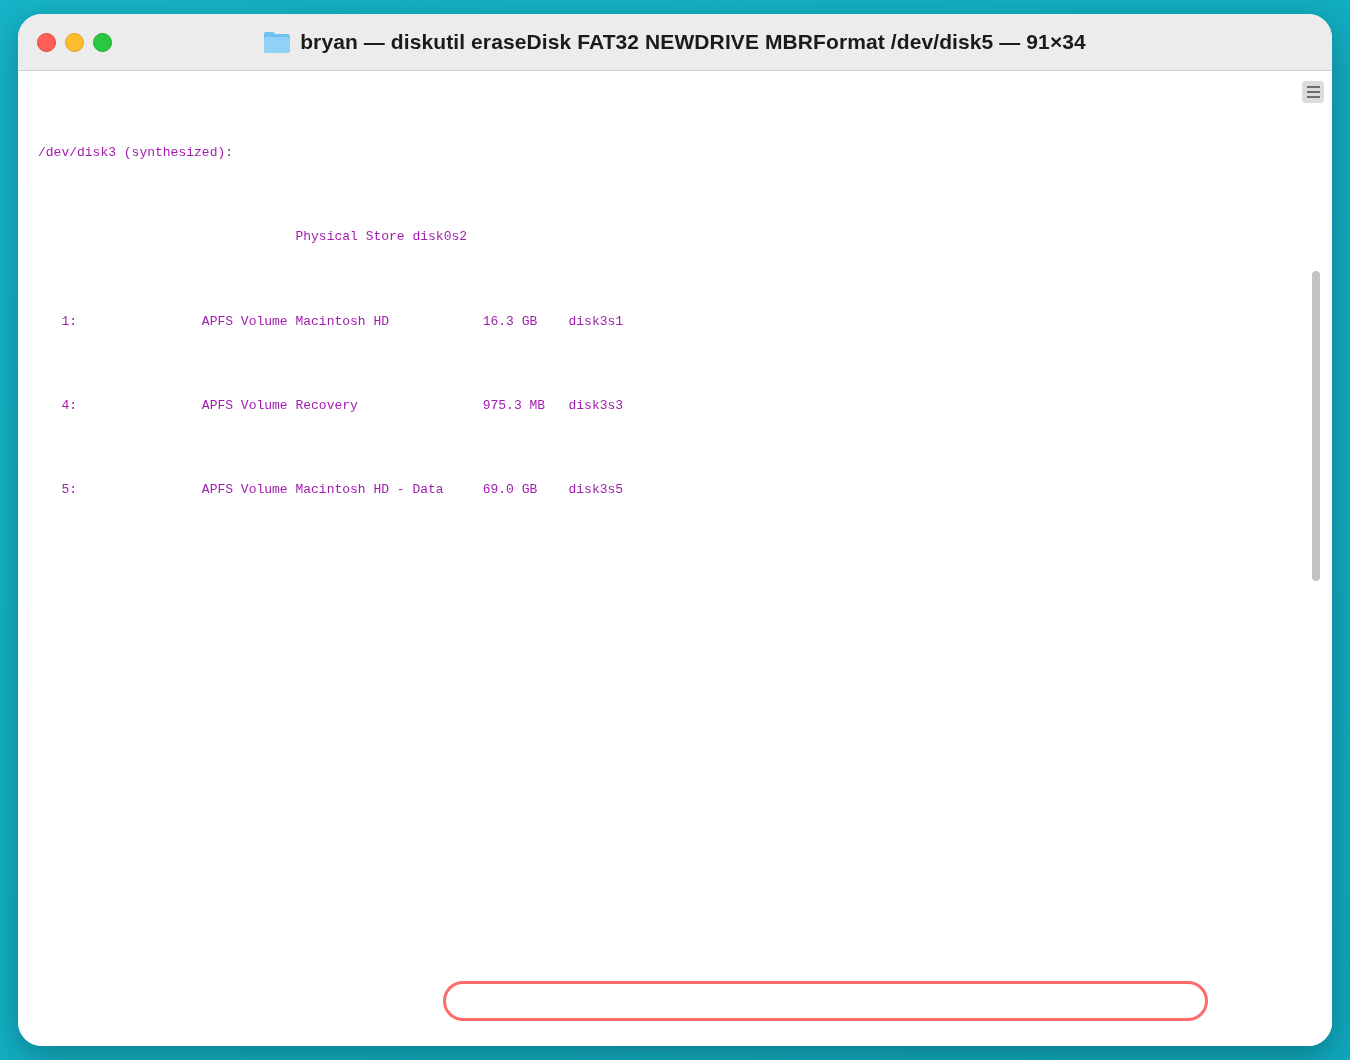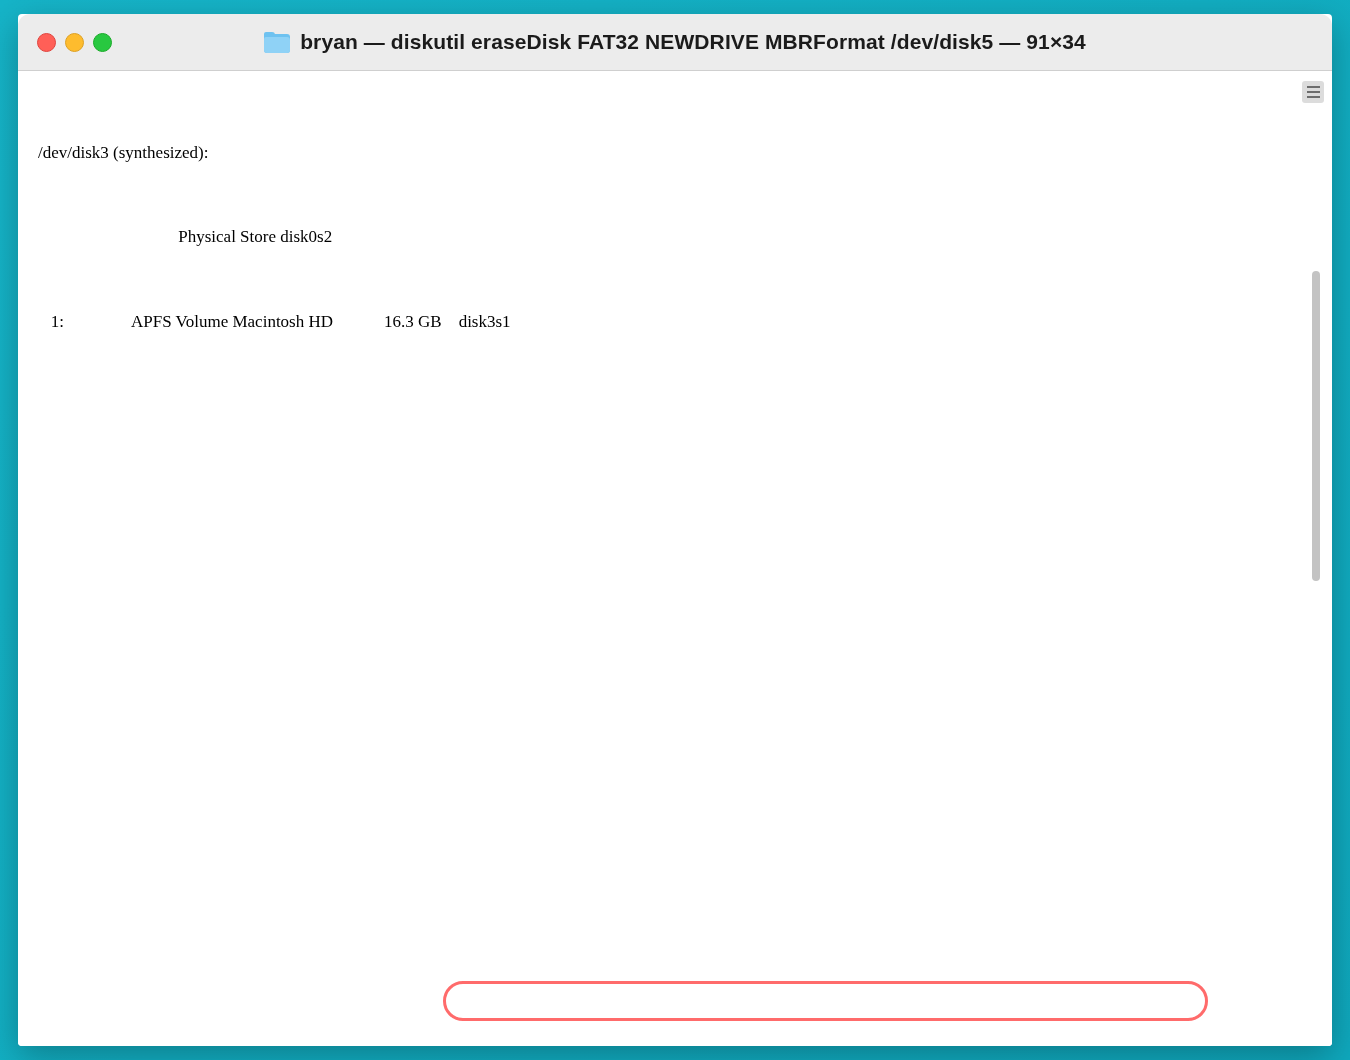--- a/index.html
+++ b/index.html
@@ -17,21 +17,21 @@
     height: 1060px;
     background: linear-gradient(135deg, #16b4c8 0%, #12aec2 50%, #0fa8bd 100%);
   }
   #window {
     position: absolute;
     left: 18px;
     top: 14px;
     width: 1314px;
     height: 1032px;
     background: #ffffff;
-    border-radius: 4px;
+    border-radius: 24px;
     box-shadow: 0 10px 34px rgba(0,0,0,0.28);
     overflow: hidden;
     display: flex;
     flex-direction: column;
   }
   #titlebar {
     height: 56px;
     flex: 0 0 56px;
     background: #ececec;
     border-bottom: 1px solid #cfcfcf;
@@ -105,24 +105,24 @@
   #body-area {
     flex: 1 1 auto;
     display: flex;
     position: relative;
     background: #ffffff;
     overflow: hidden;
   }
   #terminal {
     flex: 1 1 auto;
     padding: 12px 0 0 20px;
-    font-family: Liberation Serif, serif;
-    font-size: 17px;
+    font-family: Liberation Mono, monospace;
+    font-size: 13px;
     line-height: 28.1px;
-    color: #000000;
+    color: #a21caf;
     white-space: pre;
     overflow: hidden;
     position: relative;
     letter-spacing: 0px;
   }
   .line { white-space: pre; height: 28.1px; }
   .blank { height: 28.1px; }
   #scrollgutter {
     flex: 0 0 40px;
     background: #ffffff;
@@ -193,20 +193,22 @@
         <span id="window-title">bryan — diskutil eraseDisk FAT32 NEWDRIVE MBRFormat /dev/disk5 — 91×34</span>
       </div>
     </div>
 
     <div id="body-area">
 
       <div id="terminal">
         <div class="line">/dev/disk3 (synthesized):</div>
         <div class="line">                                 Physical Store disk0s2</div>
         <div class="line">   1:                APFS Volume Macintosh HD            16.3 GB    disk3s1</div>
+        <div class="line">   4:                APFS Volume Recovery                975.3 MB   disk3s3</div>
+        <div class="line">   5:                APFS Volume Macintosh HD - Data     69.0 GB    disk3s5</div>
         <div class="blank"></div>
         
         
         
         
         
         
         
         
         

